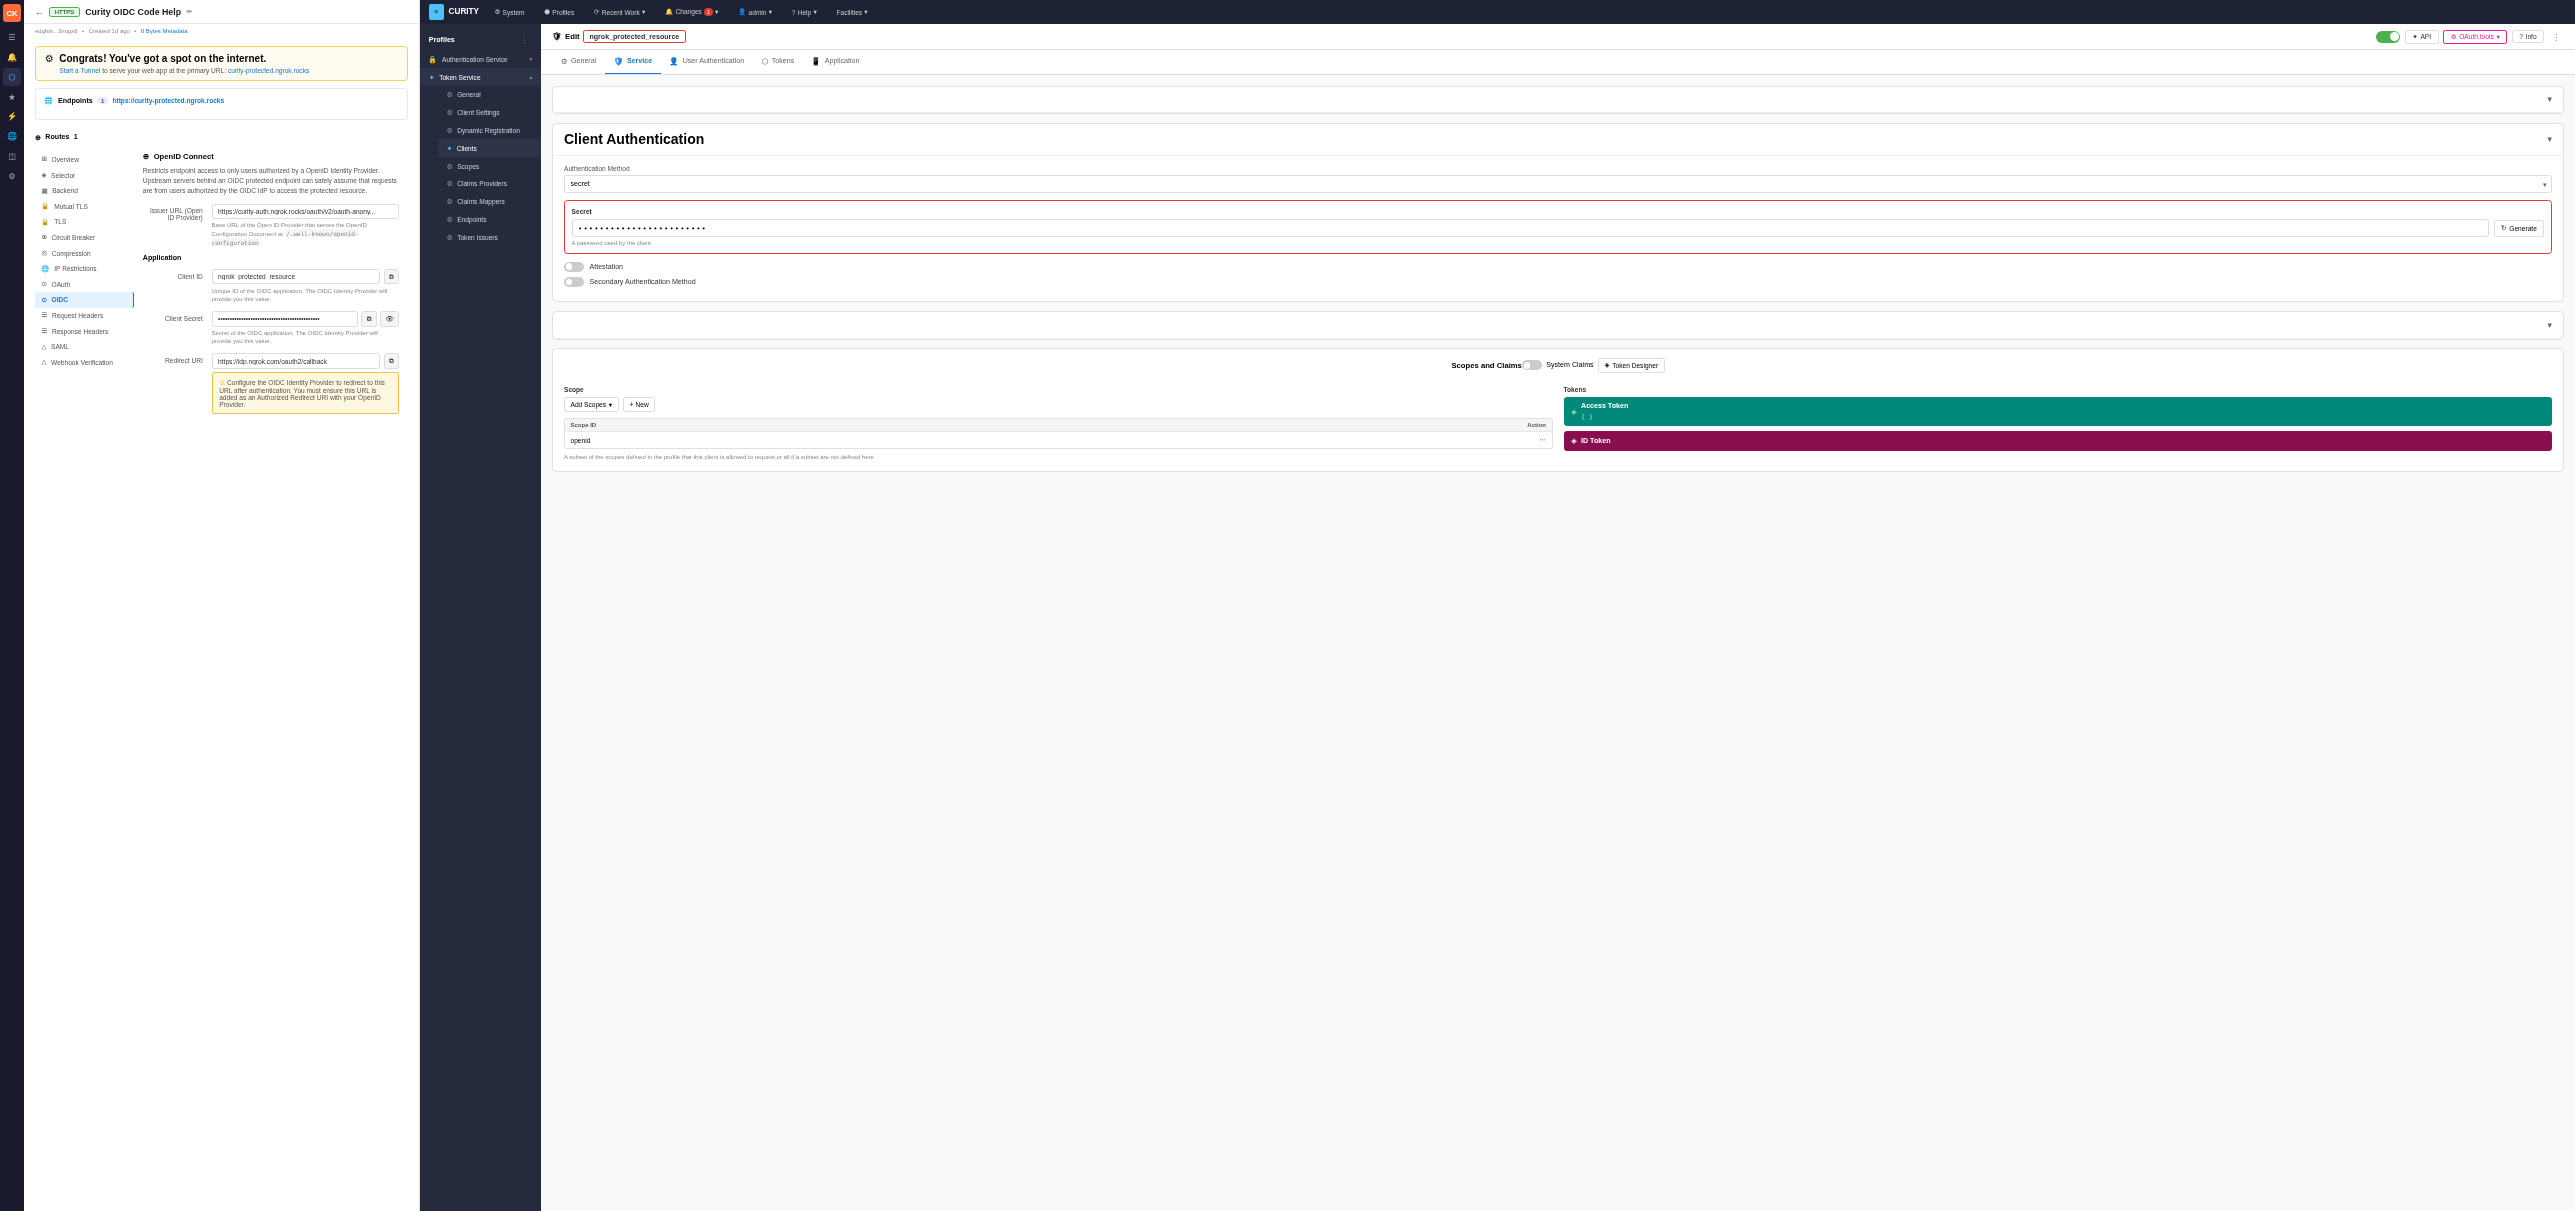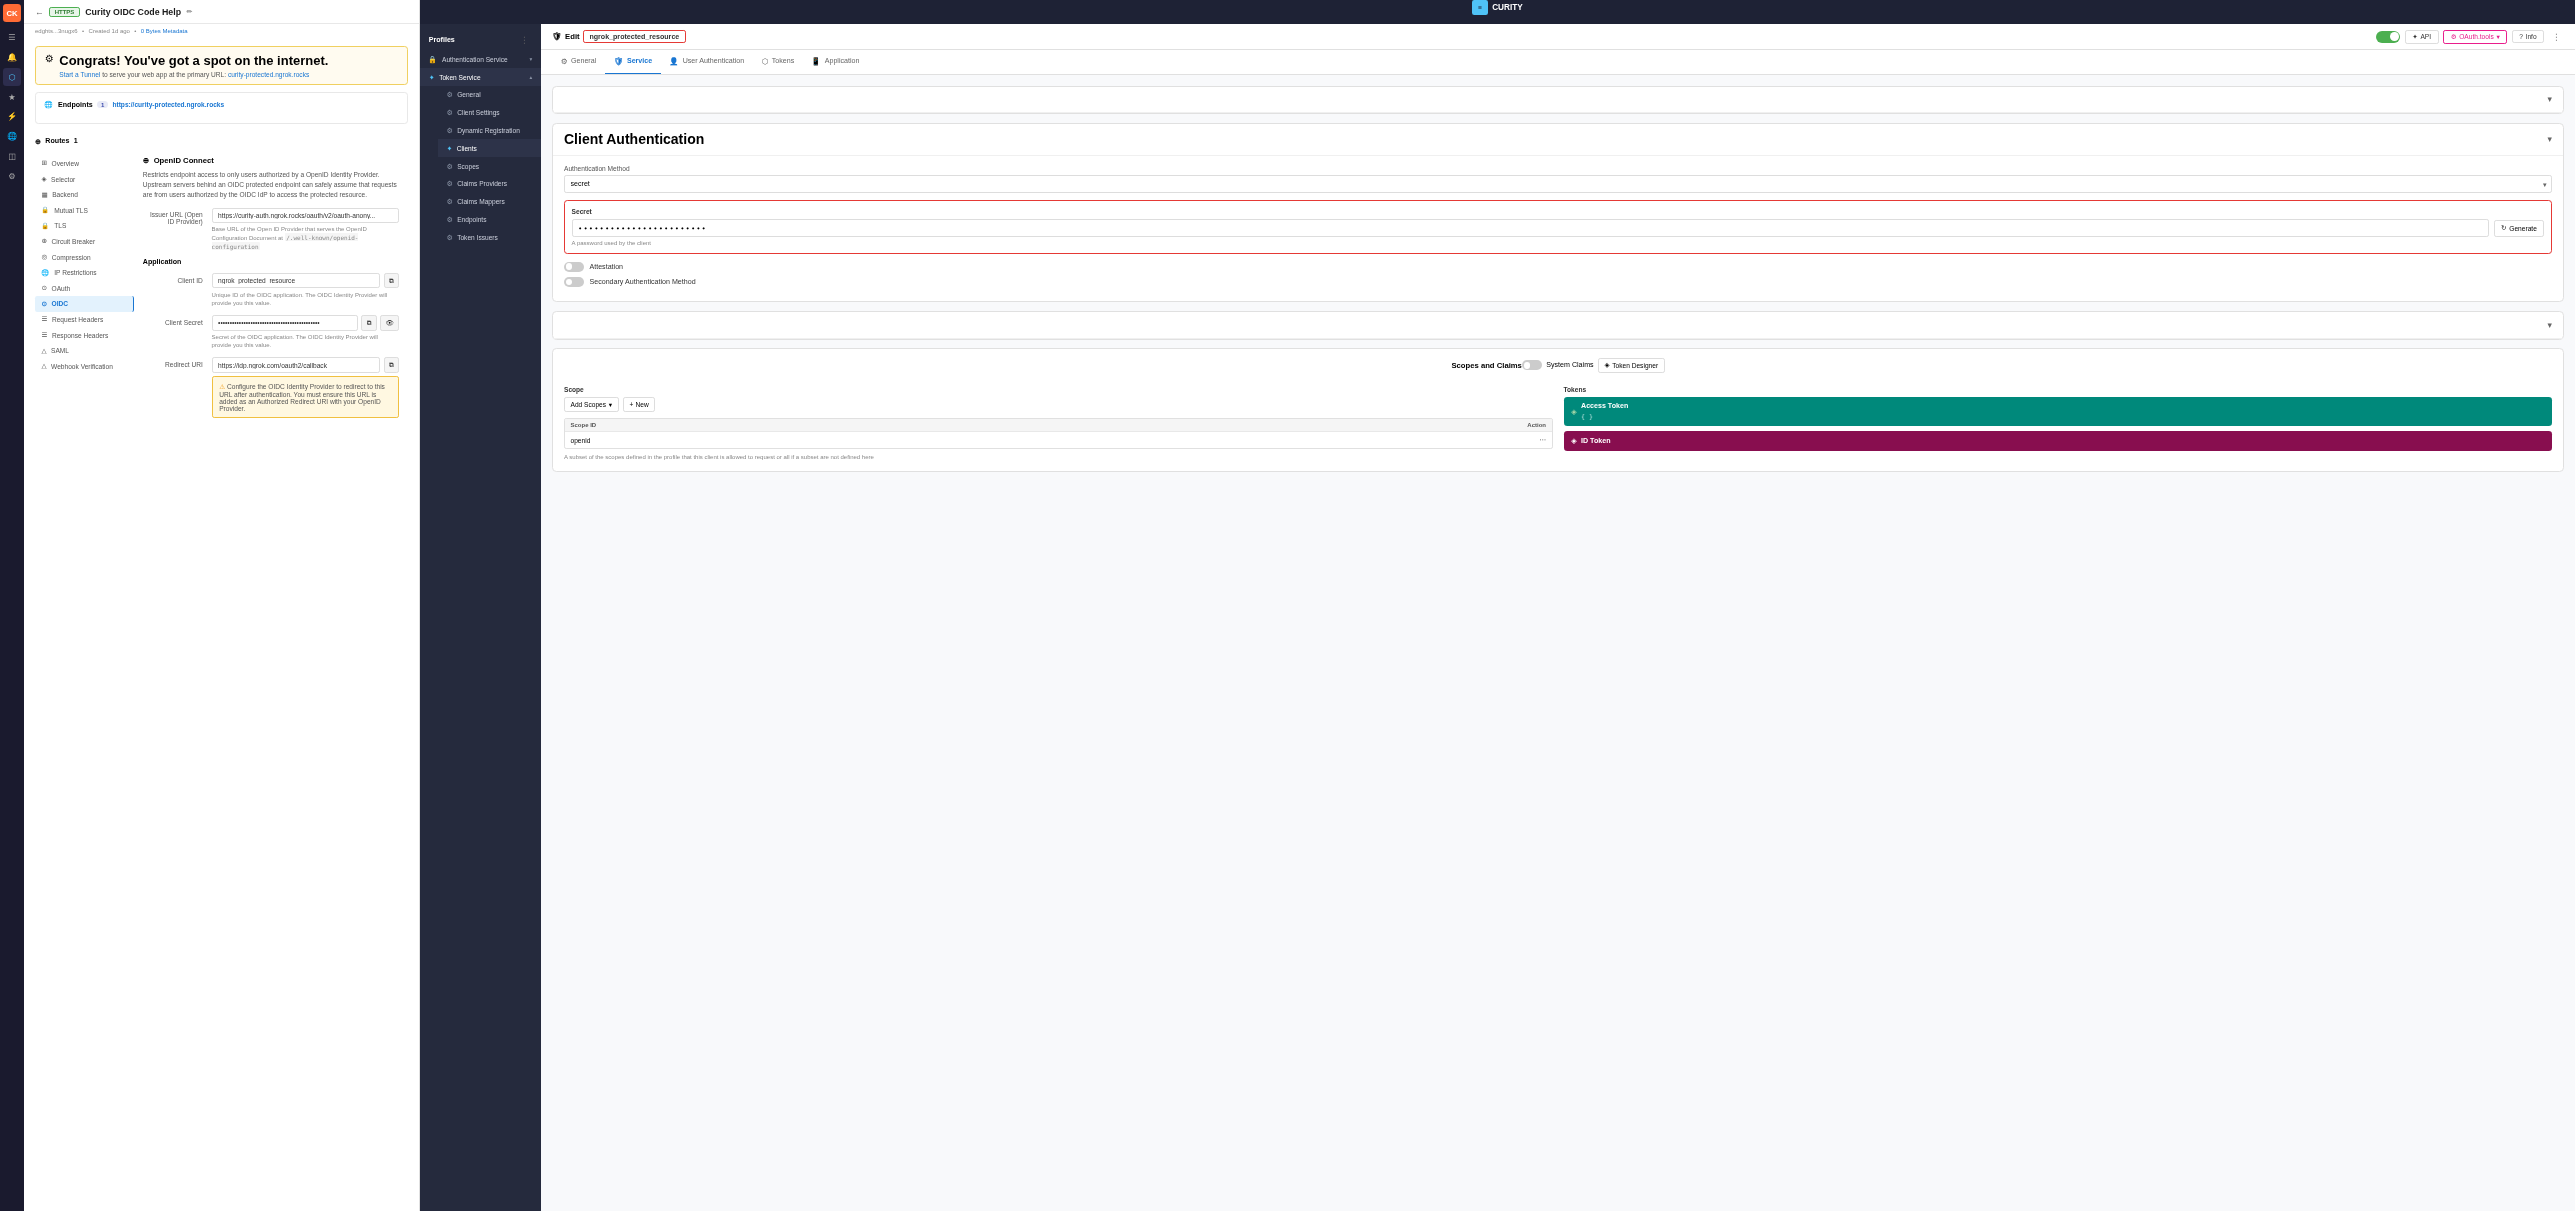--- a/index.html
+++ b/index.html
@@ -83,21 +83,21 @@
     .alert-box {
       margin: 6.6px 11px;
       background: #fffbf0;
       border: 0.5px solid #f0d060;
       border-radius: 3.3px;
       padding: 6.6px 8.8px;
       display: flex;
       gap: 5.5px;
     }
     .alert-icon { font-size: 10px; }
-    .alert-title { font-weight: 600; font-size: 13px; margin-bottom: 2.2px; }
+    .alert-title { font-weight: 600; font-size: 10px; margin-bottom: 2.2px; }
     .alert-text { font-size: 6.6px; color: #555; }
     .alert-link { color: #1976d2; text-decoration: none; }
 
     .section-block {
       margin: 0 11px 8.8px;
       border: 0.5px solid #e8e8e8;
       border-radius: 3.3px;
       padding: 7.7px 8.8px;
     }
     .section-header {
@@ -203,21 +203,20 @@
 
     
     .curity-topnav {
       background: #1e2235;
       height: 24px;
       display: flex;
       align-items: center;
       padding: 0 8.8px;
       gap: 11px;
       flex-shrink: 0;
-      flex-direction: column;
     }
     .curity-logo {
       display: flex; align-items: center; gap: 4.4px;
       color: white; font-weight: 700; font-size: 8.2px;
     }
     .curity-logo-icon {
       width: 15.4px; height: 15.4px;
       background: #4fc3f7;
       border-radius: 2.2px;
       display: flex; align-items: center; justify-content: center;

